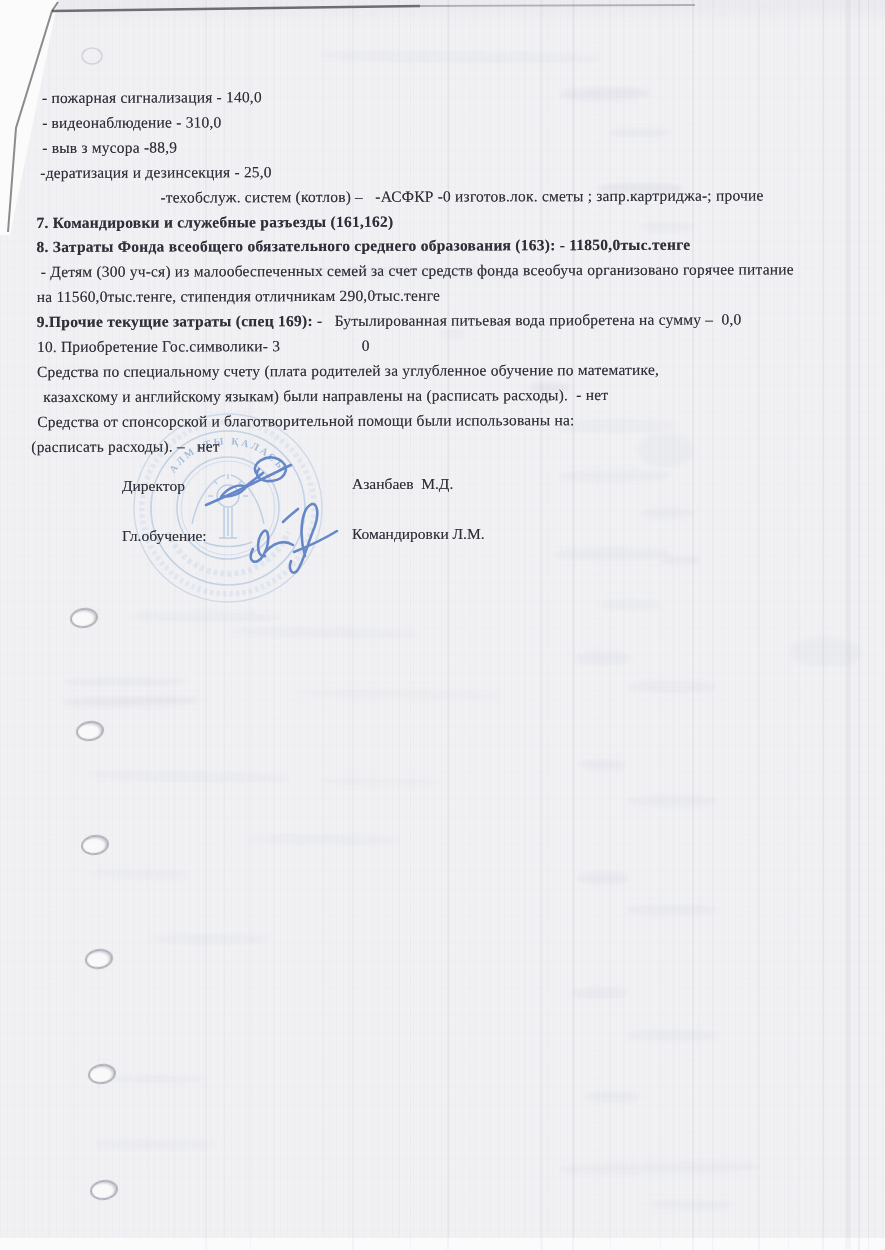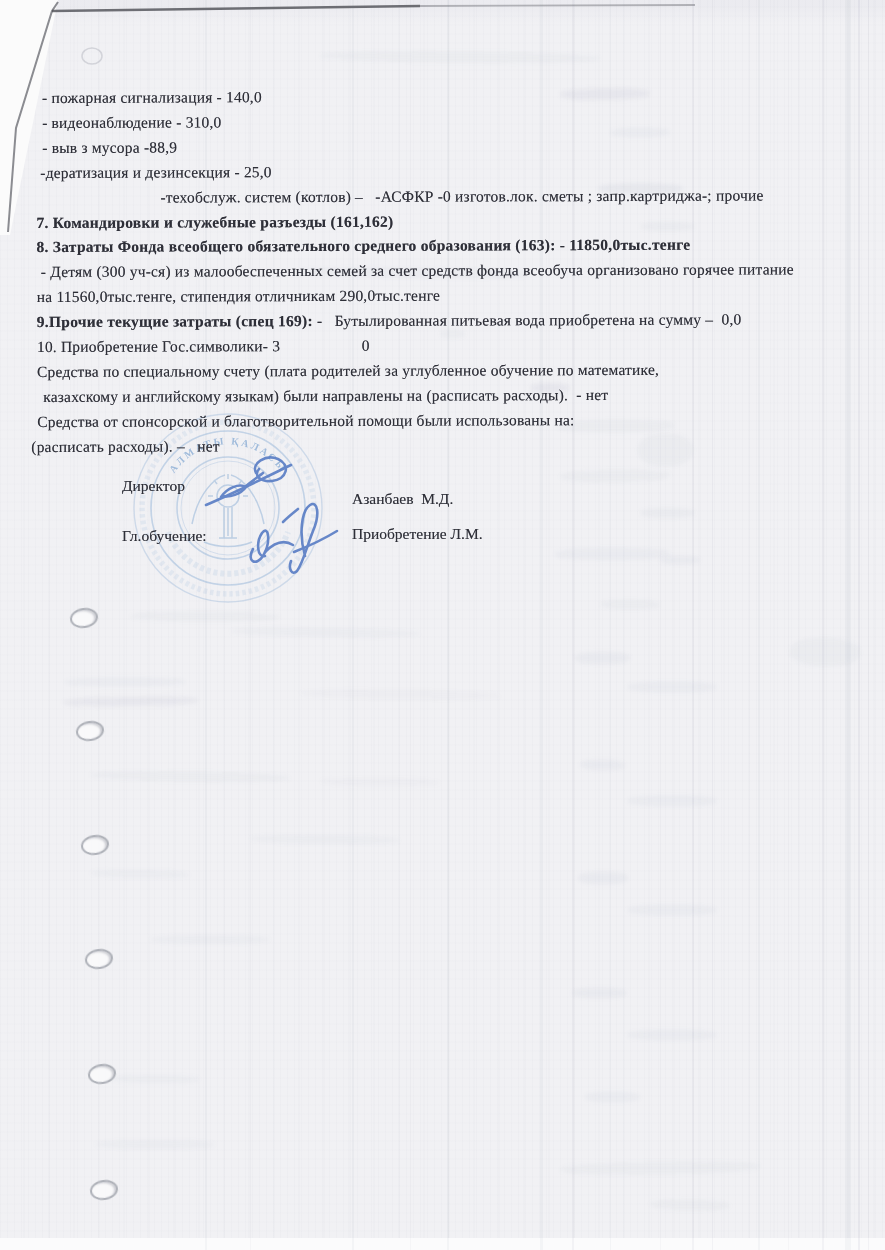--- a/index.html
+++ b/index.html
@@ -89,23 +89,23 @@
       </g>
     </g>
     <text font-size="10" letter-spacing="2.5" fill="#8fb0d6" opacity=".9" font-family="Liberation Serif, DejaVu Serif, serif" font-weight="700">
       <textPath href="#arcTop" startOffset="50%" text-anchor="middle" id="stamp-rim-text">АЛМАТЫ ҚАЛАСЫ</textPath>
     </text>
   </svg>
 
   <div class="text-block" id="text-lines"><div class="ln" style="margin-left: 6px;"><span>- пожарная сигнализация - 140,0</span></div><div class="ln" style="margin-left: 6px;"><span>- видеонаблюдение - 310,0</span></div><div class="ln" style="margin-left: 6px;"><span>- выв з мусора -88,9</span></div><div class="ln" style="margin-left: 4px;"><span>-дератизация и дезинсекция - 25,0</span></div><div class="ln" style="margin-left: 124px;"><span>-техобслуж. систем (котлов) –   -АСФКР -0 изготов.лок. сметы ; запр.картриджа-; прочие</span></div><div class="ln" style="margin-left: 0px;"><b>7. Командировки и служебные разъезды (161,162)</b></div><div class="ln" style="margin-left: 0px;"><b>8. Затраты Фонда всеобщего обязательного среднего образования (163): - 11850,0тыс.тенге</b></div><div class="ln" style="margin-left: 0px;"><span> - Детям (300 уч-ся) из малообеспеченных семей за счет средств фонда всеобуча организовано горячее питание</span></div><div class="ln" style="margin-left: 0px;"><span>на 11560,0тыс.тенге, стипендия отличникам 290,0тыс.тенге</span></div><div class="ln" style="margin-left: 0px;"><b>9.Прочие текущие затраты (спец 169): - </b><span>  Бутылированная питьевая вода приобретена на сумму –  0,0</span></div><div class="ln" style="margin-left: 0px;"><span>10. Приобретение Гос.символики- 3                    0</span></div><div class="ln" style="margin-left: 0px;"><span>Средства по специальному счету (плата родителей за углубленное обучение по математике,</span></div><div class="ln" style="margin-left: 2px;"><span> казахскому и английскому языкам) были направлены на (расписать расходы).  - нет</span></div><div class="ln" style="margin-left: 0px;"><span>Средства от спонсорской и благотворительной помощи были использованы на:</span></div><div class="ln" style="margin-left: -6px;"><span>(расписать расходы). –   нет</span></div></div>
 
   <div class="sig-label" style="left:122px;top:477px">Директор</div>
-  <div class="sig-name" style="left:352px;top:490px">Азанбаев  М.Д.</div>
+  <div class="sig-name" style="left:352px;top:475px">Азанбаев  М.Д.</div>
   <div class="sig-label" style="left:122px;top:527px">Гл.обучение:</div>
-  <div class="sig-name" style="left:352px;top:525px">Приобретение Л.М.</div>
+  <div class="sig-name" style="left:352px;top:525px">Командировки Л.М.</div>
 
   <svg class="sig-ink" width="885" height="1250">
     <g fill="none" stroke="#5b7ec5" stroke-width="2.6" stroke-linecap="round" opacity=".92">
 
       <path d="M206,505 C232,494 262,479 291,465"></path>
       <path d="M221,497 C227,488 239,483 246,487 C241,494 229,498 223,496"></path>
       <path d="M256,473 C251,463 266,454 278,459 C291,465 287,479 272,481 C261,482 253,476 259,469"></path>
       <path d="M245,487 C252,481 258,477 263,473"></path>
 
       <path d="M253,549 C246,561 256,567 263,556 C271,543 269,524 262,533 C256,542 257,558 265,556"></path>

